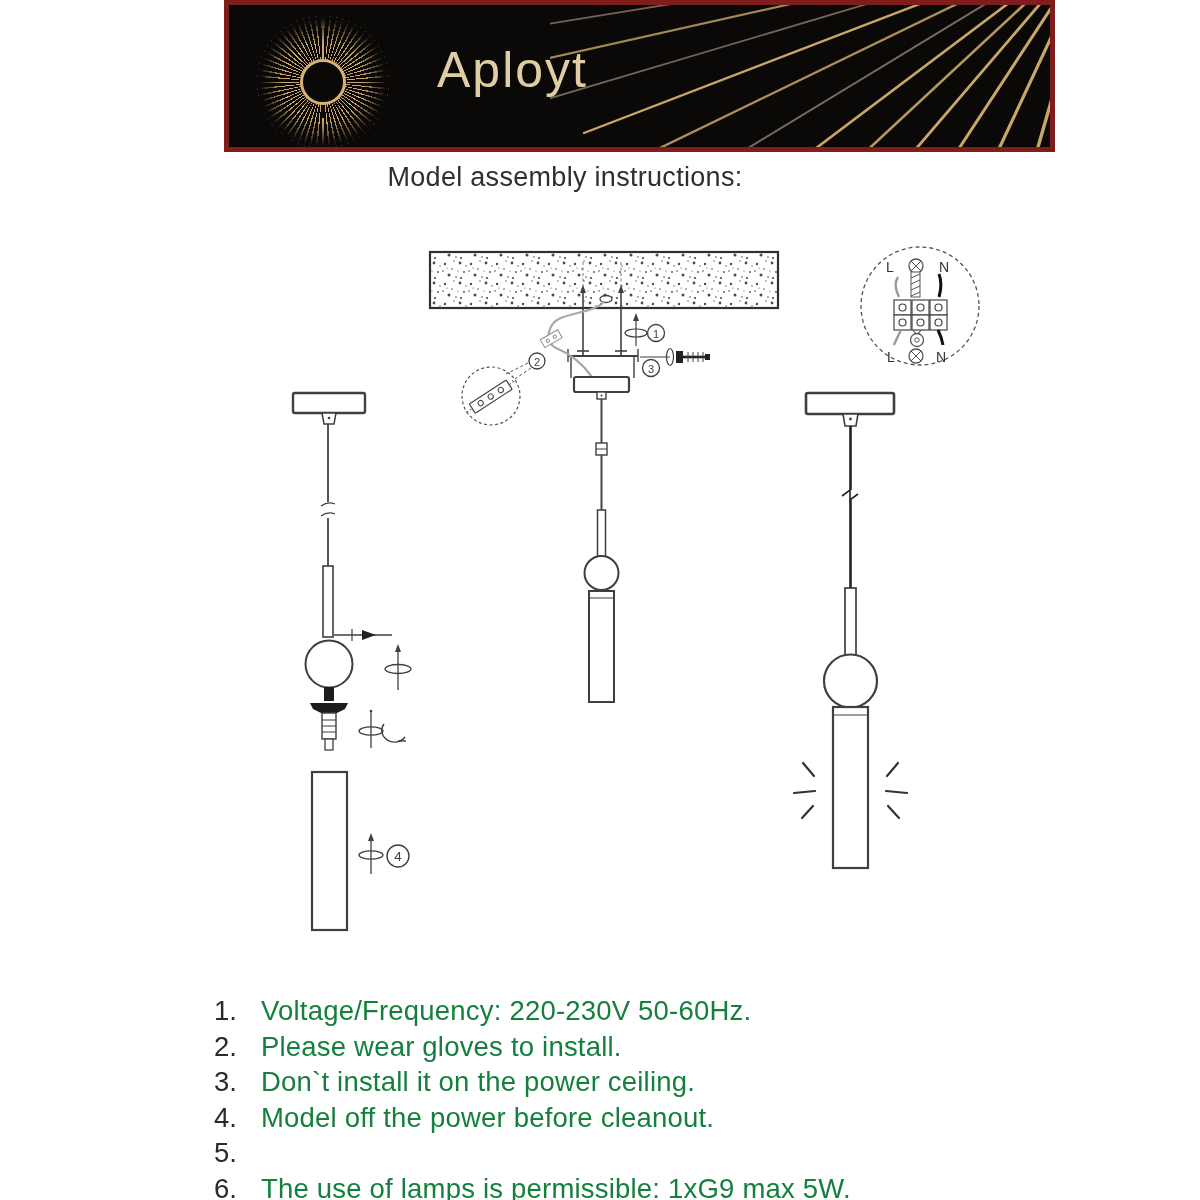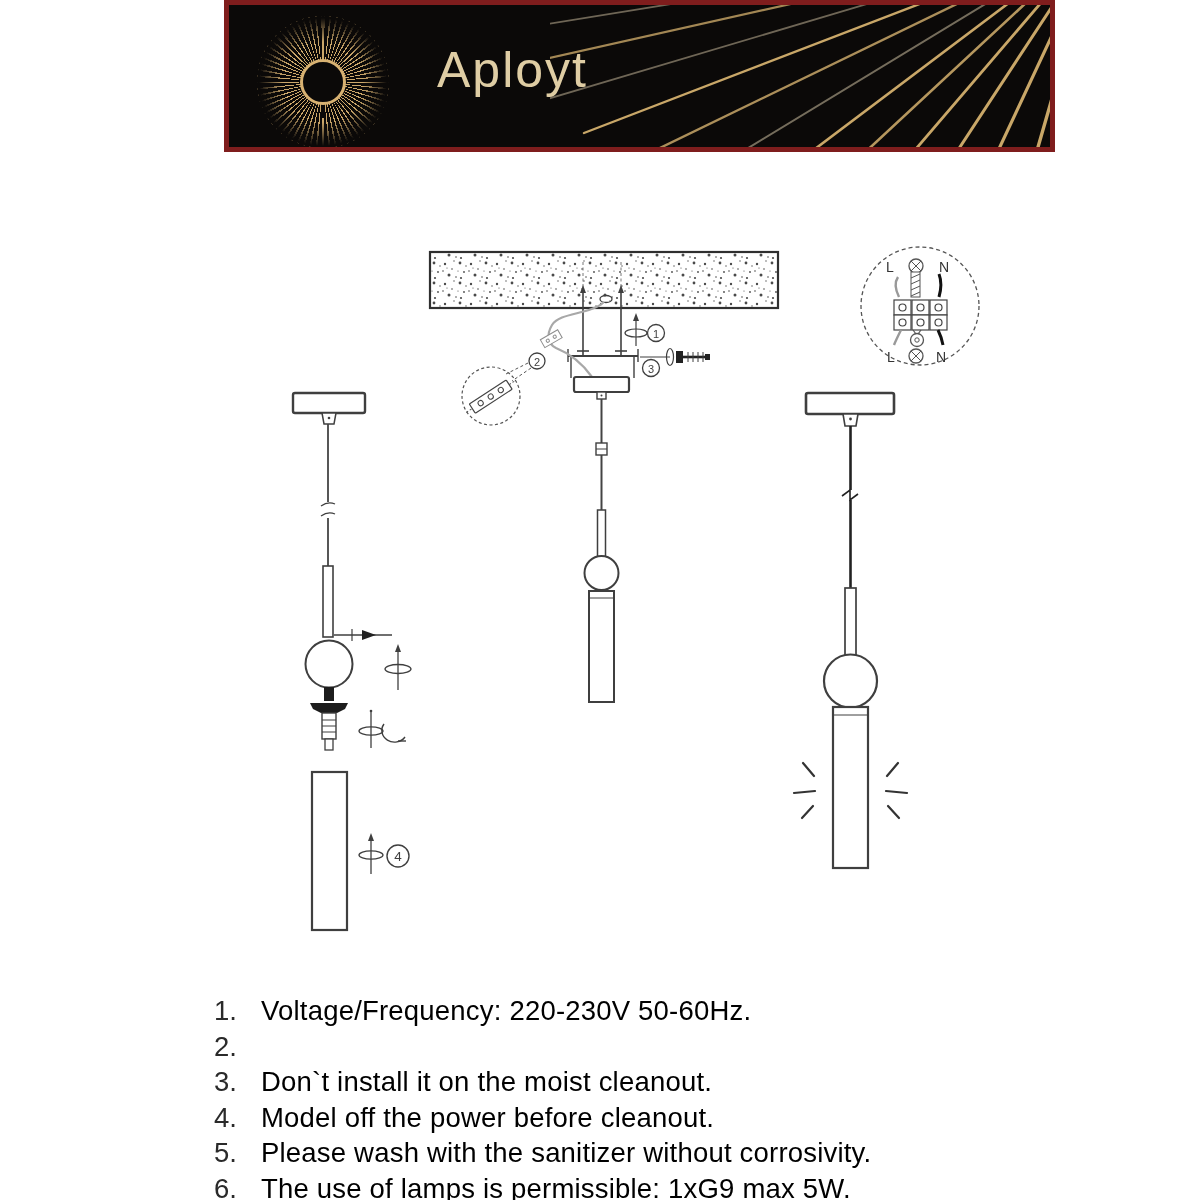--- a/index.html
+++ b/index.html
@@ -33,21 +33,21 @@
   .fan{position:absolute;right:0;top:0;width:500px;height:152px;}
   
   .title-block{position:absolute;left:0;top:162px;width:1130px;text-align:center;}
   .title-line{font-size:27px;line-height:31px;color:#2f2f2f;letter-spacing:.3px;}
   
   .diagram{position:absolute;left:0;top:240px;width:1200px;height:700px;}
   
   .instructions{position:absolute;left:214px;top:996px;width:830px;}
   .instr-row{display:flex;align-items:flex-start;margin-bottom:5.5px;}
   .instr-num{width:47px;flex:0 0 47px;font-size:27.5px;line-height:30px;color:#2a2a2a;}
-  .instr-text{font-size:27.5px;line-height:30px;color:#000000;letter-spacing:.2px;white-space:nowrap;}
+  .instr-text{font-size:27.5px;line-height:30px;color:#15803d;letter-spacing:.2px;white-space:nowrap;}
   svg text{font-family:"Liberation Sans", sans-serif;}
 </style>
 </head>
 <body>
 
 <div class="page">
 
   <div class="banner">
     <div class="sunburst">
       <div class="sunburst-core"></div>
@@ -65,20 +65,21 @@
         <line x1="880" y1="-70" x2="570" y2="218" stroke="#c9a768" stroke-width="2.6" opacity=".9"></line>
         <line x1="880" y1="-70" x2="625" y2="228" stroke="#c9a768" stroke-width="2.8"></line>
         <line x1="880" y1="-70" x2="680" y2="235" stroke="#c9a768" stroke-width="3"></line>
         <line x1="880" y1="-70" x2="735" y2="240" stroke="#c9a768" stroke-width="3.2"></line>
         <line x1="880" y1="-70" x2="790" y2="243" stroke="#c9a768" stroke-width="3.4"></line>
       </g>
     </svg>
   </div>
 
   <div class="title-block">
+    <div class="title-line">Model assembly instructions:</div>
   </div>
 
   <svg class="diagram" viewBox="0 240 1200 700">
     <defs>
       <pattern id="stipple" width="26" height="20" patternUnits="userSpaceOnUse">
         <circle cx="3" cy="4" r="1.2" fill="#4a4a4a"></circle>
         <circle cx="10" cy="9" r="0.8" fill="#4a4a4a"></circle>
         <circle cx="18" cy="3" r="1.4" fill="#4a4a4a"></circle>
         <circle cx="22" cy="12" r="0.9" fill="#4a4a4a"></circle>
         <circle cx="7" cy="15" r="1.5" fill="#4a4a4a"></circle>
@@ -292,32 +293,32 @@
     </g>
   </svg>
 
   <div class="instructions">
     <div class="instr-row">
       <span class="instr-num">1.</span>
       <span class="instr-text">Voltage/Frequency: 220-230V 50-60Hz.</span>
     </div>
     <div class="instr-row">
       <span class="instr-num">2.</span>
+      <span class="instr-text">Please wear gloves to install.</span>
     </div>
     <div class="instr-row">
       <span class="instr-num">3.</span>
-      <span class="instr-text">Don`t install it on the moist cleanout.</span>
+      <span class="instr-text">Don`t install it on the power ceiling.</span>
     </div>
     <div class="instr-row">
       <span class="instr-num">4.</span>
       <span class="instr-text">Model off the power before cleanout.</span>
     </div>
     <div class="instr-row">
       <span class="instr-num">5.</span>
-      <span class="instr-text">Please wash with the sanitizer without corrosivity.</span>
     </div>
     <div class="instr-row">
       <span class="instr-num">6.</span>
       <span class="instr-text">The use of lamps is permissible: 1xG9 max 5W.</span>
     </div>
   </div>
 
 </div>
 
 </body></html>

